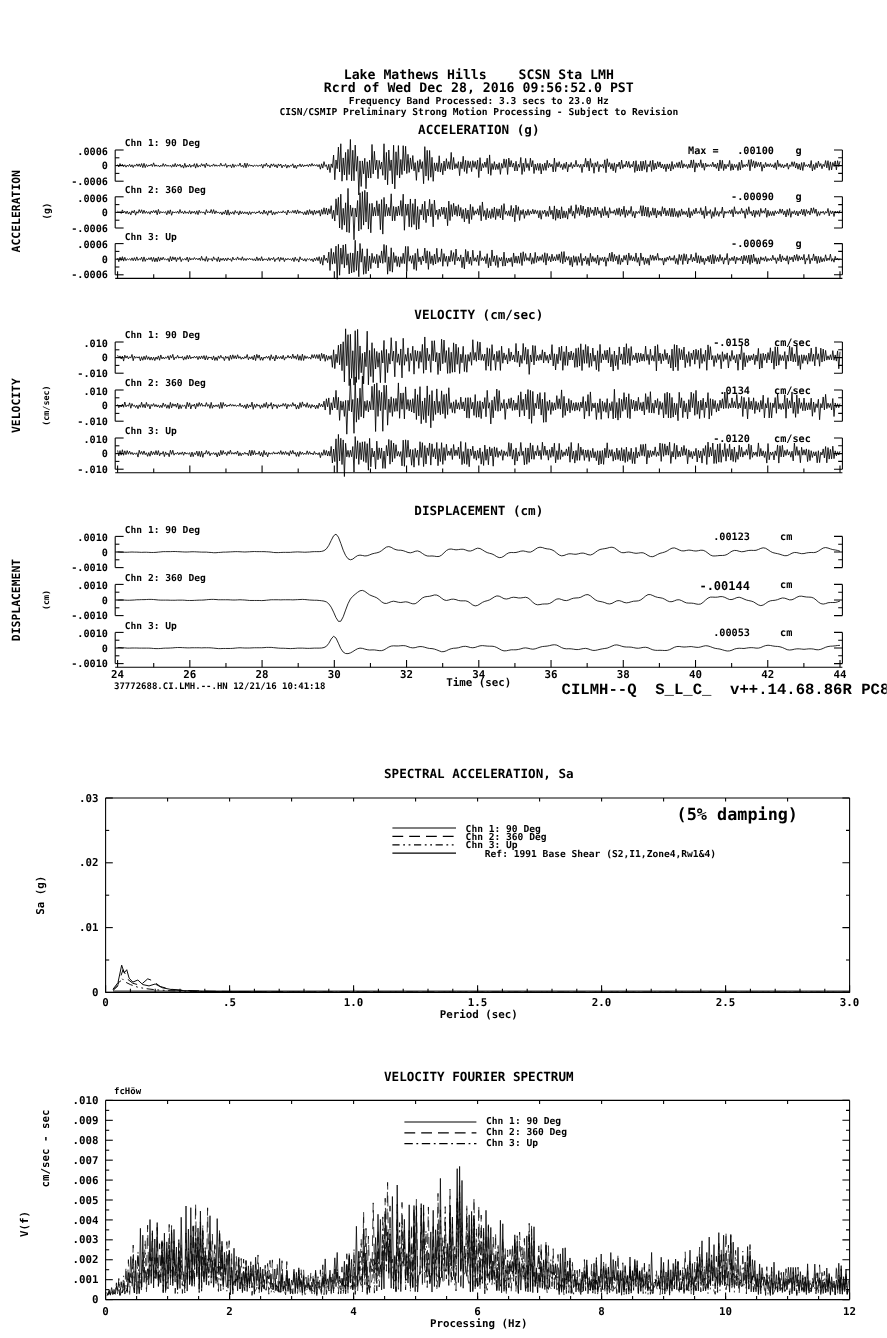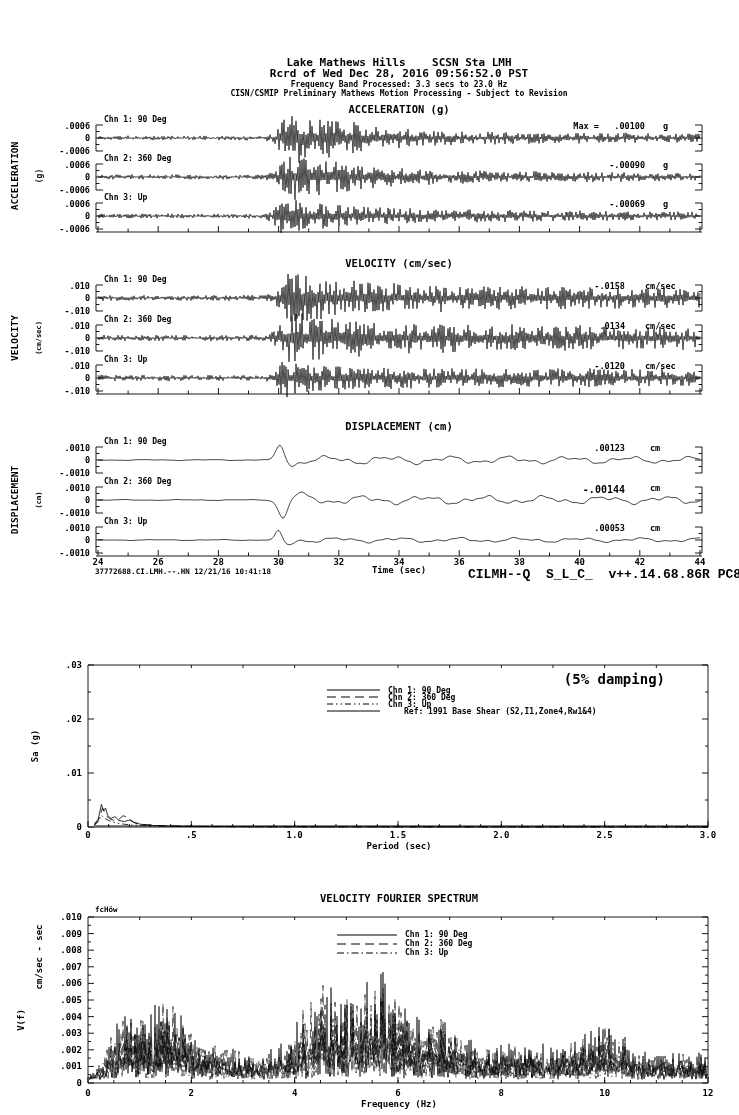--- a/index.html
+++ b/index.html
@@ -429,21 +429,21 @@
       <polyline points="89,1079.4 90,1078.9 91,1076.0 92,1079.3 93,1074.3 94,1078.9 95,1077.4 96,1078.6 97,1069.0 98,1076.7 99,1068.6 100,1078.0 101,1069.7 102,1077.1 103,1074.5 104,1074.8 105,1055.8 106,1077.1 107,1049.7 108,1068.0 109,1069.6 110,1072.9 111,1037.5 112,1077.5 113,1058.2 114,1059.1 115,1044.3 116,1064.9 117,1060.8 118,1076.4 119,1043.4 120,1053.6 121,1064.4 122,1069.3 123,1021.0 124,1067.4 125,1040.1 126,1050.9 127,1027.6 128,1067.8 129,1048.0 130,1062.0 131,1022.8 132,1065.3 133,1036.4 134,1057.3 135,1035.0 136,1057.0 137,1035.7 138,1075.9 139,1039.7 140,1061.5 141,1020.3 142,1070.7 143,1021.3 144,1066.9 145,1034.1 146,1077.9 147,1060.0 148,1075.0 149,1035.5 150,1065.4 151,1036.0 152,1070.8 153,1071.2 154,1072.2 155,1027.5 156,1066.2 157,1046.0 158,1067.7 159,1029.6 160,1069.2 161,1021.5 162,1072.6 163,1003.0 164,1061.0 165,1031.0 166,1077.2 167,1023.4 168,1076.0 169,1047.5 170,1070.9 171,1039.6 172,1067.8 173,1006.5 174,1061.2 175,1035.3 176,1051.5 177,1028.5 178,1071.2 179,1038.1 180,1063.5 181,1068.0 182,1061.2 183,1024.0 184,1063.5 185,1038.6 186,1074.3 187,1056.1 188,1066.5 189,1034.7 190,1056.7 191,1033.9 192,1070.9 193,1044.2 194,1078.4 195,1068.0 196,1068.7 197,1065.7 198,1070.9 199,1060.5 200,1065.1 201,1048.7 202,1077.2 203,1068.8 204,1075.6 205,1050.4 206,1070.0 207,1063.7 208,1073.4 209,1060.9 210,1072.9 211,1061.3 212,1076.8 213,1075.2 214,1073.5 215,1045.8 216,1067.9 217,1061.8 218,1077.3 219,1058.8 220,1074.2 221,1058.5 222,1069.3 223,1052.9 224,1065.9 225,1050.3 226,1072.9 227,1049.9 228,1074.7 229,1064.8 230,1072.5 231,1052.7 232,1075.6 233,1067.8 234,1075.7 235,1050.6 236,1074.1 237,1071.5 238,1075.8 239,1051.3 240,1072.4 241,1065.8 242,1078.3 243,1071.6 244,1078.4 245,1058.2 246,1070.1 247,1073.6 248,1073.2 249,1060.2 250,1071.8 251,1068.0 252,1076.7 253,1057.7 254,1075.8 255,1064.3 256,1074.3 257,1061.4 258,1077.7 259,1073.1 260,1078.0 261,1061.9 262,1079.0 263,1070.4 264,1079.6 265,1070.3 266,1073.5 267,1058.2 268,1077.4 269,1054.0 270,1078.9 271,1062.2 272,1078.7 273,1072.7 274,1067.2 275,1060.7 276,1068.6 277,1060.3 278,1075.8 279,1057.5 280,1072.2 281,1060.0 282,1069.2 283,1066.5 284,1069.3 285,1055.7 286,1078.6 287,1070.9 288,1077.3 289,1044.8 290,1077.6 291,1044.5 292,1064.9 293,1061.6 294,1076.0 295,1050.7 296,1066.5 297,1062.6 298,1076.4 299,1055.7 300,1068.0 301,1071.3 302,1067.9 303,1009.7 304,1059.6 305,1023.6 306,1071.3 307,1030.0 308,1060.7 309,1054.8 310,1059.9 311,1002.4 312,1054.0 313,1043.7 314,1075.8 315,1025.1 316,1064.9 317,1054.0 318,1060.5 319,1030.2 320,1058.1 321,998.5 322,1039.4 323,985.3 324,1065.9 325,1004.9 326,1061.0 327,1065.6 328,1065.9 329,1046.3 330,1076.7 331,1003.6 332,1074.4 333,1040.6 334,1058.1 335,1002.0 336,1043.0 337,1025.0 338,1066.8 339,1065.7 340,1068.4 341,1029.0 342,1075.3 343,1020.1 344,1075.6 345,1006.7 346,1058.2 347,999.4 348,1058.4 349,1058.8 350,1061.8 351,1006.7 352,1072.4 353,1001.6 354,1069.3 355,1063.5 356,1052.3 357,1005.8 358,1071.3 359,1065.5 360,1059.6 361,1022.1 362,1067.3 363,1037.8 364,1063.0 365,994.5 366,1072.7 367,1067.0 368,1052.2 369,1067.1 370,1070.1 371,1018.2 372,1044.6 373,1048.9 374,1071.2 375,990.9 376,1063.2 377,1066.6 378,1044.3 379,1038.8 380,1075.8 381,1001.5 382,1031.2 383,988.1 384,1074.6 385,1028.8 386,1059.2 387,1046.9 388,1049.2 389,1012.3 390,1054.1 391,1025.3 392,1076.1 393,1024.4 394,1056.2 395,998.1 396,1061.2 397,1037.9 398,1070.4 399,1004.6 400,1074.9 401,1012.5 402,1058.2 403,1043.1 404,1078.2 405,1029.8 406,1064.8 407,1021.8 408,1070.8 409,1040.8 410,1064.8 411,1031.1 412,1063.6 413,1027.7 414,1074.8 415,1043.2 416,1066.4 417,1057.0 418,1054.9 419,1031.2 420,1058.5 421,1040.4 422,1075.0 423,1055.7 424,1073.0 425,1041.2 426,1056.9 427,1036.9 428,1067.7 429,1031.3 430,1070.5 431,1067.5 432,1078.0 433,1026.7 434,1047.1 435,1039.4 436,1057.0 437,1032.0 438,1073.5 439,1073.2 440,1055.4 441,1019.4 442,1073.2 443,1020.3 444,1072.0 445,1034.1 446,1072.0 447,1066.3 448,1056.0 449,1038.2 450,1068.2 451,1036.6 452,1072.9 453,1066.5 454,1071.1 455,1033.6 456,1065.9 457,1038.1 458,1072.6 459,1073.7 460,1073.8 461,1040.6 462,1074.0 463,1062.6 464,1067.7 465,1045.4 466,1075.7 467,1052.8 468,1075.6 469,1070.7 470,1079.2 471,1051.8 472,1077.9 473,1050.8 474,1065.6 475,1050.5 476,1069.9 477,1076.3 478,1078.5 479,1062.3 480,1070.8 481,1058.6 482,1073.9 483,1057.7 484,1077.5 485,1060.0 486,1075.7 487,1049.6 488,1070.6 489,1055.9 490,1073.7 491,1074.4 492,1074.8 493,1053.7 494,1075.2 495,1064.5 496,1074.7 497,1048.0 498,1074.6 499,1063.3 500,1069.7 501,1076.6 502,1070.9 503,1051.7 504,1077.8 505,1052.5 506,1078.5 507,1071.4 508,1077.2 509,1064.1 510,1075.7 511,1075.9 512,1062.7 513,1066.1 514,1078.1 515,1044.9 516,1077.1 517,1058.8 518,1067.6 519,1052.3 520,1078.1 521,1068.8 522,1078.5 523,1062.9 524,1074.9 525,1054.0 526,1071.8 527,1058.8 528,1075.3 529,1050.2 530,1072.2 531,1054.5 532,1077.2 533,1057.1 534,1070.1 535,1054.6 536,1078.0 537,1052.6 538,1071.0 539,1061.4 540,1075.4 541,1057.7 542,1066.9 543,1070.8 544,1078.1 545,1070.1 546,1065.8 547,1071.9 548,1075.6 549,1061.4 550,1079.1 551,1070.2 552,1070.4 553,1074.1 554,1075.7 555,1074.4 556,1066.7 557,1058.6 558,1076.6 559,1066.8 560,1071.3 561,1069.5 562,1074.2 563,1055.6 564,1066.9 565,1051.3 566,1075.1 567,1058.6 568,1074.6 569,1064.1 570,1066.0 571,1043.2 572,1075.3 573,1052.9 574,1075.9 575,1062.9 576,1071.1 577,1063.6 578,1071.5 579,1051.9 580,1075.2 581,1047.2 582,1059.6 583,1039.4 584,1072.3 585,1065.6 586,1072.3 587,1064.9 588,1075.7 589,1068.7 590,1065.8 591,1066.3 592,1070.3 593,1048.6 594,1064.9 595,1053.3 596,1074.0 597,1046.8 598,1077.1 599,1036.1 600,1070.8 601,1041.3 602,1070.5 603,1059.9 604,1071.7 605,1026.6 606,1071.0 607,1037.5 608,1055.3 609,1029.6 610,1071.1 611,1055.9 612,1072.9 613,1068.8 614,1060.9 615,1068.2 616,1078.1 617,1054.6 618,1069.6 619,1069.1 620,1067.7 621,1069.0 622,1069.8 623,1054.3 624,1074.6 625,1037.1 626,1071.3 627,1063.1 628,1076.7 629,1058.9 630,1069.9 631,1070.4 632,1078.8 633,1065.9 634,1072.8 635,1064.1 636,1064.9 637,1064.3 638,1079.5 639,1059.0 640,1071.7 641,1074.5 642,1079.6 643,1056.0 644,1073.6 645,1066.0 646,1071.3 647,1072.7 648,1073.8 649,1058.9 650,1069.6 651,1075.4 652,1077.3 653,1065.3 654,1072.8 655,1057.3 656,1074.9 657,1066.0 658,1079.2 659,1064.9 660,1069.7 661,1064.0 662,1070.9 663,1069.1 664,1079.6 665,1055.9 666,1075.7 667,1066.6 668,1077.0 669,1072.8 670,1076.1 671,1064.1 672,1075.8 673,1058.9 674,1079.4 675,1073.4 676,1073.8 677,1065.2 678,1069.3 679,1060.5 680,1076.1 681,1061.1 682,1071.4 683,1054.0 684,1073.4 685,1060.4 686,1072.7 687,1067.7 688,1077.1 689,1074.0 690,1075.6 691,1062.8 692,1069.5 693,1071.7 694,1076.5 695,1075.0 696,1078.7 697,1054.4 698,1073.2 699,1064.2 700,1077.2 701,1057.4 702,1079.5 703,1064.5 704,1078.6 705,1061.6 706,1078.5 707,1075.4" fill="none" stroke="#000" stroke-width="0.65" stroke-dasharray="9,5"></polyline>
       <polyline points="89,1077.0 90,1079.3 91,1076.9 92,1079.2 93,1076.9 94,1079.4 95,1074.5 96,1077.8 97,1070.8 98,1078.3 99,1065.4 100,1079.7 101,1068.1 102,1076.9 103,1063.2 104,1074.3 105,1071.1 106,1075.9 107,1064.0 108,1079.5 109,1061.2 110,1069.9 111,1046.0 112,1072.4 113,1067.1 114,1069.6 115,1043.1 116,1078.1 117,1068.0 118,1062.1 119,1054.5 120,1060.5 121,1033.8 122,1077.0 123,1057.3 124,1066.0 125,1047.3 126,1063.7 127,1046.9 128,1056.7 129,1066.7 130,1063.6 131,1048.2 132,1072.3 133,1057.8 134,1064.3 135,1035.6 136,1076.4 137,1050.1 138,1077.6 139,1066.4 140,1074.1 141,1042.2 142,1066.0 143,1056.7 144,1069.8 145,1041.3 146,1058.8 147,1053.9 148,1078.0 149,1031.5 150,1065.8 151,1050.2 152,1077.9 153,1062.0 154,1077.5 155,1059.9 156,1064.6 157,1040.1 158,1072.0 159,1057.6 160,1071.6 161,1056.7 162,1070.4 163,1025.4 164,1062.5 165,1063.8 166,1065.9 167,1018.3 168,1074.6 169,1020.6 170,1054.3 171,1041.1 172,1065.1 173,1048.7 174,1071.1 175,1032.8 176,1069.3 177,1051.1 178,1062.7 179,1037.2 180,1069.5 181,1055.5 182,1077.6 183,1051.5 184,1075.8 185,1044.3 186,1074.8 187,1053.4 188,1065.2 189,1076.0 190,1066.8 191,1066.9 192,1067.0 193,1056.6 194,1076.7 195,1067.4 196,1068.0 197,1046.0 198,1066.6 199,1047.9 200,1074.2 201,1064.6 202,1072.7 203,1049.2 204,1072.0 205,1050.7 206,1074.1 207,1059.2 208,1072.5 209,1051.4 210,1079.5 211,1071.5 212,1072.3 213,1053.6 214,1071.4 215,1070.2 216,1077.4 217,1060.8 218,1076.0 219,1056.0 220,1074.8 221,1054.3 222,1069.7 223,1059.2 224,1078.5 225,1068.6 226,1076.9 227,1069.2 228,1075.9 229,1078.0 230,1070.7 231,1075.7 232,1071.8 233,1076.8 234,1076.6 235,1057.9 236,1071.6 237,1075.3 238,1079.0 239,1065.0 240,1074.8 241,1063.8 242,1078.3 243,1076.6 244,1076.8 245,1077.6 246,1076.8 247,1064.3 248,1079.0 249,1058.3 250,1077.8 251,1058.0 252,1079.7 253,1065.5 254,1078.7 255,1078.2 256,1073.6 257,1069.0 258,1074.7 259,1060.8 260,1075.3 261,1065.6 262,1070.5 263,1060.6 264,1078.3 265,1063.9 266,1074.0 267,1074.4 268,1079.1 269,1058.3 270,1072.6 271,1061.6 272,1076.2 273,1071.6 274,1075.8 275,1074.7 276,1078.4 277,1065.2 278,1077.5 279,1062.6 280,1068.5 281,1057.4 282,1078.4 283,1063.5 284,1078.2 285,1065.6 286,1075.7 287,1058.9 288,1078.3 289,1064.0 290,1074.9 291,1046.3 292,1075.1 293,1071.1 294,1073.6 295,1040.9 296,1078.7 297,1069.1 298,1071.3 299,1042.6 300,1059.0 301,1032.9 302,1076.6 303,1043.8 304,1070.6 305,1051.2 306,1078.7 307,1063.2 308,1077.1 309,1070.1 310,1066.3 311,1049.1 312,1077.6 313,1052.2 314,1069.6 315,1043.2 316,1072.5 317,1055.3 318,1064.8 319,1012.6 320,1045.3 321,1036.1 322,1059.4 323,1026.7 324,1052.3 325,1023.8 326,1052.4 327,1049.3 328,1071.0 329,1066.6 330,1066.9 331,1018.1 332,1067.3 333,1018.8 334,1071.2 335,1018.8 336,1055.3 337,1034.9 338,1074.9 339,1044.7 340,1064.2 341,1025.3 342,1076.1 343,1039.0 344,1065.9 345,1021.3 346,1063.2 347,1072.3 348,1063.2 349,1063.1 350,1062.0 351,1059.7 352,1061.3 353,1017.3 354,1056.7 355,1025.6 356,1073.0 357,1044.0 358,1070.8 359,1060.5 360,1064.2 361,1045.2 362,1061.8 363,1049.6 364,1074.8 365,1061.5 366,1065.3 367,1008.2 368,1058.9 369,1031.1 370,1058.9 371,1005.5 372,1065.8 373,1041.0 374,1068.3 375,1010.9 376,1069.4 377,1019.9 378,1052.5 379,1071.0 380,1060.2 381,997.2 382,1047.3 383,997.6 384,1044.5 385,1017.8 386,1062.2 387,1062.2 388,1059.3 389,1004.4 390,1066.2 391,1071.0 392,1066.9 393,1013.7 394,1076.3 395,1012.7 396,1074.9 397,1024.1 398,1071.7 399,1027.9 400,1068.3 401,1025.7 402,1069.5 403,1026.8 404,1064.1 405,1071.1 406,1075.2 407,1061.4 408,1066.6 409,1046.4 410,1071.8 411,1057.0 412,1070.1 413,1045.0 414,1072.9 415,1036.7 416,1057.9 417,1071.9 418,1065.3 419,1049.5 420,1074.6 421,1063.1 422,1078.6 423,1041.6 424,1072.8 425,1054.6 426,1076.3 427,1059.0 428,1065.1 429,1033.1 430,1077.0 431,1029.8 432,1061.3 433,1053.5 434,1065.3 435,1045.1 436,1066.7 437,1052.8 438,1070.3 439,1053.0 440,1072.8 441,1030.7 442,1058.9 443,1052.3 444,1068.3 445,1060.2 446,1071.4 447,1057.6 448,1077.4 449,1042.4 450,1068.9 451,1043.0 452,1075.0 453,1051.5 454,1072.9 455,1069.4 456,1077.3 457,1055.6 458,1072.5 459,1049.7 460,1072.1 461,1051.0 462,1070.5 463,1055.0 464,1076.4 465,1068.8 466,1076.6 467,1070.5 468,1075.7 469,1065.1 470,1074.4 471,1061.8 472,1075.2 473,1060.6 474,1078.9 475,1055.2 476,1077.9 477,1051.2 478,1074.4 479,1061.9 480,1072.1 481,1068.9 482,1077.2 483,1068.0 484,1076.8 485,1076.3 486,1076.0 487,1061.6 488,1075.6 489,1052.8 490,1072.8 491,1063.0 492,1075.7 493,1062.3 494,1079.1 495,1060.2 496,1078.0 497,1066.7 498,1078.4 499,1071.5 500,1069.8 501,1056.0 502,1075.2 503,1074.6 504,1073.1 505,1061.9 506,1077.0 507,1055.8 508,1074.3 509,1074.5 510,1070.0 511,1057.5 512,1074.0 513,1073.2 514,1071.0 515,1065.9 516,1076.9 517,1062.4 518,1067.0 519,1068.2 520,1079.4 521,1054.6 522,1075.3 523,1067.7 524,1078.4 525,1055.1 526,1075.8 527,1065.9 528,1070.7 529,1061.4 530,1071.4 531,1054.1 532,1077.4 533,1060.7 534,1076.0 535,1064.8 536,1074.2 537,1055.9 538,1077.8 539,1064.0 540,1078.9 541,1053.7 542,1078.6 543,1074.7 544,1078.1 545,1073.0 546,1071.3 547,1059.0 548,1071.4 549,1067.0 550,1072.0 551,1057.1 552,1078.4 553,1056.6 554,1075.2 555,1076.8 556,1075.0 557,1061.2 558,1079.3 559,1066.2 560,1074.4 561,1058.6 562,1074.5 563,1054.8 564,1071.8 565,1073.3 566,1077.8 567,1058.8 568,1074.6 569,1055.6 570,1077.9 571,1071.7 572,1071.0 573,1056.1 574,1073.3 575,1050.2 576,1078.4 577,1064.7 578,1075.4 579,1067.2 580,1075.8 581,1052.3 582,1073.8 583,1047.4 584,1076.7 585,1049.7 586,1071.8 587,1055.1 588,1074.2 589,1049.8 590,1078.1 591,1047.2 592,1074.6 593,1044.2 594,1070.7 595,1075.8 596,1078.6 597,1073.7 598,1074.0 599,1038.6 600,1075.7 601,1043.8 602,1067.6 603,1045.3 604,1062.3 605,1074.8 606,1069.4 607,1068.9 608,1073.4 609,1052.5 610,1074.5 611,1054.6 612,1076.9 613,1042.0 614,1071.5 615,1057.7 616,1070.7 617,1068.4 618,1073.6 619,1042.6 620,1071.0 621,1057.4 622,1078.3 623,1046.6 624,1074.3 625,1067.5 626,1070.3 627,1063.7 628,1075.1 629,1070.0 630,1074.9 631,1061.6 632,1076.1 633,1058.4 634,1078.2 635,1061.8 636,1071.3 637,1063.7 638,1070.8 639,1055.6 640,1078.6 641,1061.9 642,1077.6 643,1056.6 644,1078.7 645,1076.7 646,1074.5 647,1068.7 648,1076.3 649,1064.2 650,1074.7 651,1058.9 652,1077.1 653,1065.3 654,1075.8 655,1062.5 656,1075.5 657,1076.7 658,1075.9 659,1077.7 660,1075.7 661,1059.8 662,1075.6 663,1062.5 664,1078.5 665,1061.9 666,1077.2 667,1074.7 668,1074.9 669,1065.0 670,1074.6 671,1062.9 672,1077.6 673,1063.7 674,1077.3 675,1066.6 676,1075.9 677,1071.0 678,1073.2 679,1073.2 680,1078.2 681,1060.6 682,1078.4 683,1067.0 684,1077.0 685,1073.8 686,1071.3 687,1059.3 688,1078.5 689,1062.5 690,1076.8 691,1060.0 692,1078.4 693,1067.5 694,1076.3 695,1067.6 696,1078.3 697,1077.8 698,1078.1 699,1062.7 700,1074.2 701,1063.1 702,1077.0 703,1069.6 704,1074.4 705,1063.7 706,1078.7 707,1072.7" fill="none" stroke="#000" stroke-width="0.65" stroke-dasharray="7,3,1.5,3"></polyline>
       <line x1="337" y1="935" x2="397" y2="935" stroke="#000" stroke-width="1"></line>
       <line x1="337" y1="944" x2="397" y2="944" stroke="#000" stroke-width="1" stroke-dasharray="9,5"></line>
       <line x1="337" y1="953" x2="397" y2="953" stroke="#000" stroke-width="1" stroke-dasharray="7,3,1.5,3"></line>
     </svg>
 
 <div class="t ctr" style="left:59px;top:57px;width:680px;font-size:11px;">Lake Mathews Hills    SCSN Sta LMH</div>
 <div class="t ctr" style="left:59px;top:68px;width:680px;font-size:11px;">Rcrd of Wed Dec 28, 2016 09:56:52.0 PST</div>
 <div class="t ctr" style="left:59px;top:81px;width:680px;font-size:8px;">Frequency Band Processed: 3.3 secs to 23.0 Hz</div>
-<div class="t ctr" style="left:59px;top:90px;width:680px;font-size:8px;">CISN/CSMIP Preliminary Mathews Motion Processing - Subject to Revision</div>
+<div class="t ctr" style="left:59px;top:90px;width:680px;font-size:8px;">CISN/CSMIP Preliminary Strong Motion Processing - Subject to Revision</div>
 
 <div class="t ctr" style="left:59px;top:104px;width:680px;font-size:10.5px;">ACCELERATION (g)</div>
 <div class="t rot" style="left:15px;top:176px;font-size:9.5px;">ACCELERATION</div>
 <div class="t rot" style="left:40px;top:176px;font-size:8px;">(g)</div>
 <div class="t" style="left:104px;top:116px;font-size:8px;">Chn 1: 90 Deg</div>
 <div class="t" style="left:104px;top:155px;font-size:8px;">Chn 2: 360 Deg</div>
 <div class="t" style="left:104px;top:194px;font-size:8px;">Chn 3: Up</div>
 <div class="t rt" style="left:505px;top:122px;width:140px;font-size:8.5px;">Max =   .00100</div>
 <div class="t" style="left:663px;top:122px;font-size:8.5px;">g</div>
 <div class="t rt" style="left:505px;top:161px;width:140px;font-size:8.5px;">-.00090</div>
@@ -473,30 +473,31 @@
 <div class="t rt" style="left:505px;top:444px;width:120px;font-size:8.5px;">.00123</div>
 <div class="t" style="left:650px;top:444px;font-size:8.5px;">cm</div>
 <div class="t rt" style="left:505px;top:484px;width:120px;font-size:10px;">-.00144</div>
 <div class="t" style="left:650px;top:484px;font-size:8.5px;">cm</div>
 <div class="t rt" style="left:505px;top:524px;width:120px;font-size:8.5px;">.00053</div>
 <div class="t" style="left:650px;top:524px;font-size:8.5px;">cm</div>
 <div class="t ctr" style="left:59px;top:566px;width:680px;font-size:9px;">Time (sec)</div>
 <div class="t" style="left:95px;top:568px;font-size:7.5px;">37772688.CI.LMH.--.HN 12/21/16 10:41:18</div>
 <div class="t" style="left:468px;top:568px;font-size:13px;font-family:Liberation Mono, monospace;">CILMH--Q  S_L_C_  v++.14.68.86R PC89</div>
 
+<div class="t ctr" style="left:59px;top:640px;width:680px;font-size:10.5px;">SPECTRAL ACCELERATION, Sa</div>
 <div class="t rt" style="left:400px;top:672px;width:265px;font-size:14px;">(5% damping)</div>
 <div class="t rot" style="left:36px;top:746px;font-size:9px;">Sa (g)</div>
 <div class="t" style="left:388px;top:687px;font-size:8px;">Chn 1: 90 Deg</div>
 <div class="t" style="left:388px;top:694px;font-size:8px;">Chn 2: 360 Deg</div>
 <div class="t" style="left:388px;top:701px;font-size:8px;">Chn 3: Up</div>
 <div class="t" style="left:388px;top:708px;font-size:8px;padding-left:16px;">Ref: 1991 Base Shear (S2,I1,Zone4,Rw1&amp;4)</div>
 <div class="t ctr" style="left:59px;top:842px;width:680px;font-size:9px;">Period (sec)</div>
 
 <div class="t ctr" style="left:59px;top:893px;width:680px;font-size:10.5px;">VELOCITY FOURIER SPECTRUM</div>
 <div class="t" style="left:95px;top:906px;font-size:7.5px;">fcHöw</div>
 <div class="t rot" style="left:40px;top:957px;font-size:9px;">cm/sec - sec</div>
 <div class="t rot" style="left:22px;top:1020px;font-size:9px;">V(f)</div>
 <div class="t" style="left:405px;top:931px;font-size:8px;">Chn 1: 90 Deg</div>
 <div class="t" style="left:405px;top:940px;font-size:8px;">Chn 2: 360 Deg</div>
 <div class="t" style="left:405px;top:949px;font-size:8px;">Chn 3: Up</div>
-<div class="t ctr" style="left:59px;top:1100px;width:680px;font-size:9px;">Frequency (Hz)</div>
+<div class="t ctr" style="left:59px;top:1100px;width:680px;font-size:9px;">Processing (Hz)</div>
 
 </div>
 
 </body></html>

